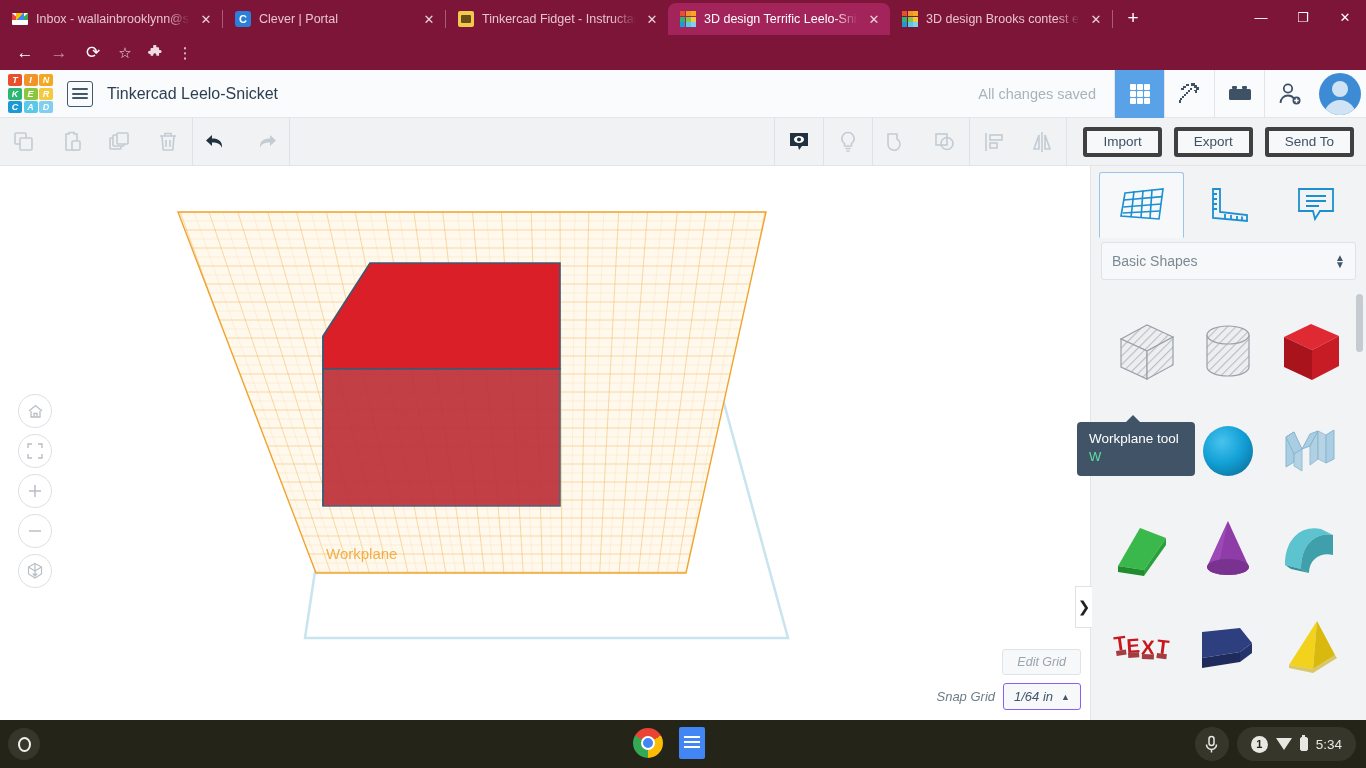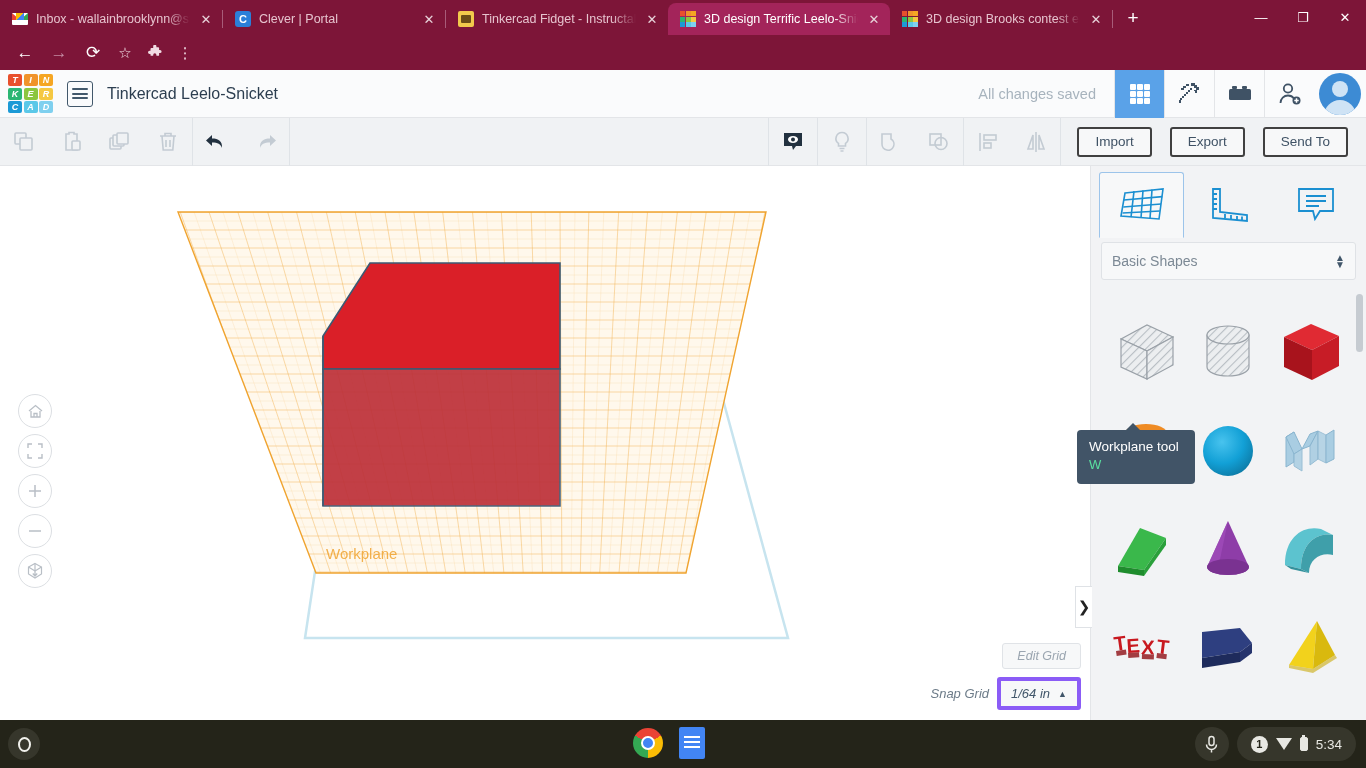--- a/index.html
+++ b/index.html
@@ -105,22 +105,22 @@
   .avatar { width:42px;height:42px;border-radius:50%;background:#3d8bd4; position:relative; overflow:hidden; }
   .avatar::before{content:"";position:absolute;left:13px;top:8px;width:16px;height:16px;border-radius:50%;background:#cfe3f5;}
   .avatar::after{content:"";position:absolute;left:5px;top:27px;width:32px;height:22px;border-radius:16px 16px 0 0;background:#cfe3f5;}
 
   .toolbar { height:48px; background:#f0f2f4; border-bottom:1px solid #e3e5e8; display:flex; align-items:center; }
   .tb-group { display:flex; align-items:center; height:48px; }
   .tb-btn { width:48px;height:48px;display:flex;align-items:center;justify-content:center; }
   .tb-div { width:1px;height:48px;background:#dfe3e7; }
   .tb-spacer { flex:1 1 auto; }
   .tb-txtbtn {
-    height:30px; padding:0 16px; margin-right:18px;
-    border:2px solid #404040; border-radius:3px; background:#f7f8f9;
+    height:30px; padding:0 16px; margin-right:12px;
+    border:4px solid #404040; border-radius:3px; background:#f7f8f9;
     color:#3f5265; font-size:13.5px; display:flex;align-items:center;justify-content:center;
   }
 
   .workarea { position:relative; height:554px; background:#fff; overflow:hidden; }
 
   
   .viewcube { position:absolute; left:22px; top:120px; width:80px; height:72px; }
   .navbtns { position:absolute; left:18px; top:228px; display:flex;flex-direction:column; gap:6px; }
   .navcircle {
     width:34px;height:34px;border-radius:50%;border:1px solid #dcdfe3;background:#fff;
@@ -157,41 +157,41 @@
   .rp-scrollbar { position:absolute; right:3px; top:128px; width:7px; height:418px; }
   .rp-scrollthumb { width:7px; height:58px; background:#c6cbd1; border-radius:4px; }
   .panel-handle {
     position:absolute; left:-16px; top:420px; width:17px; height:42px;
     background:#fff; border:1px solid #dfe2e6; border-right:none;
     display:flex;align-items:center;justify-content:center; font-size:15px; color:#222;
   }
 
   
   .tooltip {
-    position:absolute; left:1077px; top:264px; width:118px;
+    position:absolute; left:1077px; top:256px; width:118px;
     background:#415467; color:#fff; border-radius:4px; padding:8px 12px 10px 12px;
     font-size:13.5px; line-height:18px; z-index:40;
   }
   .tooltip .key { color:#5ae0a0; font-size:13px; }
   .tooltip::before {
     content:""; position:absolute; top:-7px; left:48px;
     border-left:8px solid transparent; border-right:8px solid transparent;
     border-bottom:8px solid #415467;
   }
 
   
   .gridctl { position:absolute; right:285px; bottom:10px; text-align:right;font-style:italic; }
   .editgrid {
     display:inline-block; border:1px solid #e0e3e7; border-radius:3px;
     padding:5px 14px; color:#9aa5b0; font-size:12.5px; background:#f7f8f9; margin-bottom:8px;
   }
   .snaprow { display:flex; align-items:center; justify-content:flex-end; gap:8px; }
   .snaplabel { color:#6d7c89; font-size:13px; }
   .snapsel {
-    border:4px solid #8b5cf6; border-radius:3px; background:#f7f8f9;
+    border:1px solid #8b5cf6; border-radius:3px; background:#f7f8f9;
     padding:5px 10px; color:#41566a; font-size:13px; display:flex;align-items:center;gap:8px;
   }
 
   
   .shelf { position:absolute; left:0; top:720px; width:1366px; height:48px; background:#242419; }
   .launcher {
     position:absolute; left:8px; top:8px; width:32px;height:32px;border-radius:50%;
     background:#36362b; display:flex;align-items:center;justify-content:center;
   }
   .launcher i { display:block;width:13px;height:15px;border:2px solid #f1f1ec;border-radius:50%; }

